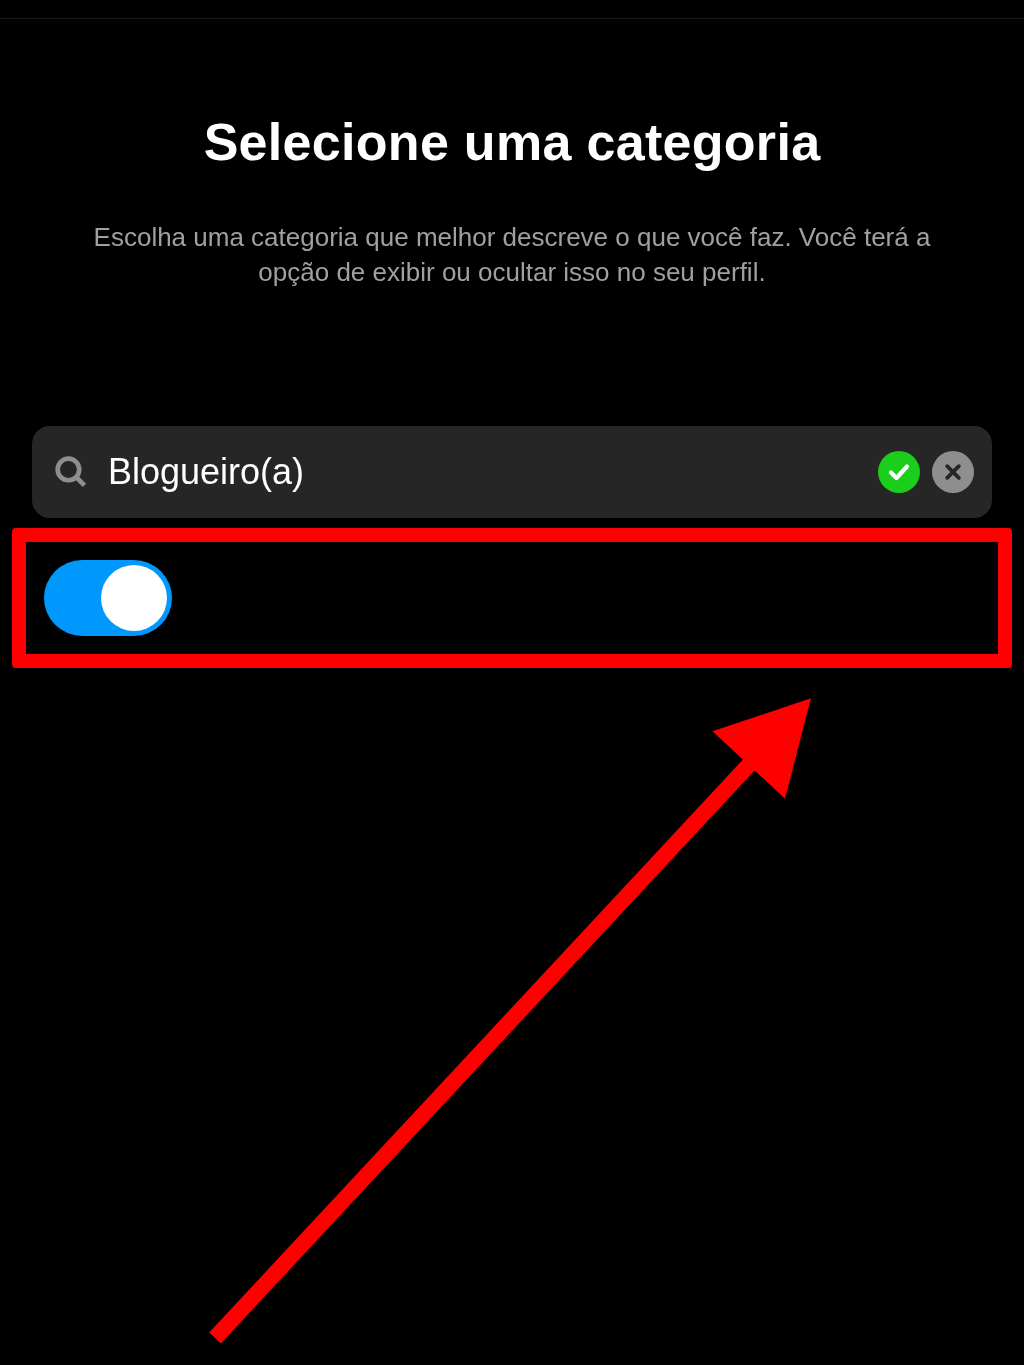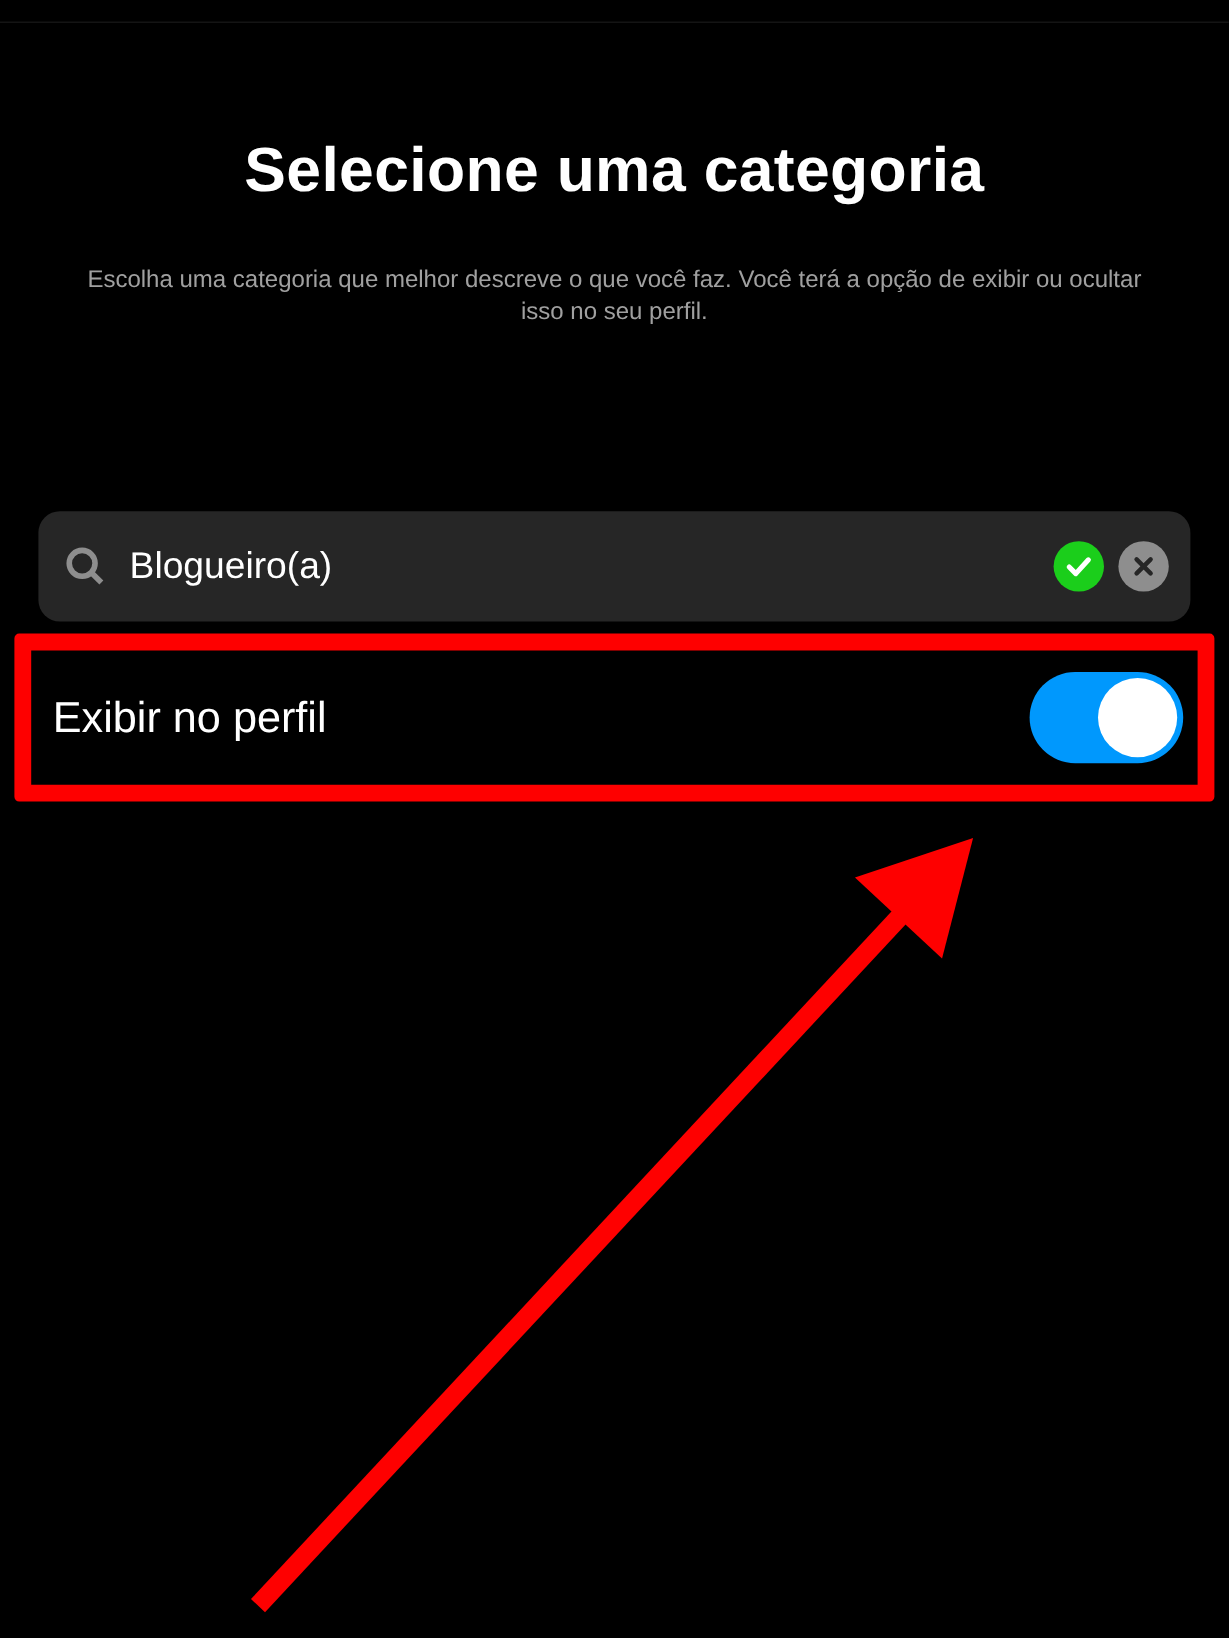--- a/index.html
+++ b/index.html
@@ -33,21 +33,21 @@
     }
     .page-title {
       color: #ffffff;
       font-size: 52px;
       font-weight: 700;
       letter-spacing: 0.3px;
       margin-top: 12px;
     }
     .page-subtitle {
       color: #a0a0a0;
-      font-size: 20px;
+      font-size: 26px;
       font-weight: 400;
       line-height: 1.35;
       margin-top: 48px;
       padding: 0 30px;
     }
     .search-container {
       position: absolute;
       top: 426px;
       left: 32px;
       right: 32px;
@@ -66,21 +66,21 @@
       stroke-width: 3.3;
       margin-right: 20px;
       flex-shrink: 0;
     }
     .search-input {
       flex: 1;
       background: transparent;
       border: none;
       outline: none;
       color: #ffffff;
-      font-size: 31px;
+      font-size: 36px;
       font-weight: 400;
       font-family: inherit;
     }
     .confirm-circle {
       width: 42px;
       height: 42px;
       border-radius: 50%;
       background: #1bce1b;
       display: flex;
       align-items: center;
@@ -184,21 +184,20 @@
   </div>
   <div class="clear-circle">
     <svg viewBox="0 0 24 24">
       <line x1="5" y1="5" x2="19" y2="19"></line>
       <line x1="19" y1="5" x2="5" y2="19"></line>
     </svg>
   </div>
 </div>
 
 <div class="toggle-row">
-  <span class="toggle-label">Exibir no perfil</span>
   <div class="toggle-switch">
     <div class="toggle-knob"></div>
   </div>
 </div>
 
 <div class="highlight-box"></div>
 
 <svg class="annotation-arrow" style="left:0;top:0;width:1024px;height:1365px;" viewBox="0 0 1024 1365">
   <defs>
     <marker id="arrowhead" markerWidth="7" markerHeight="7" refX="5.2" refY="3.5" orient="auto" markerUnits="strokeWidth">

